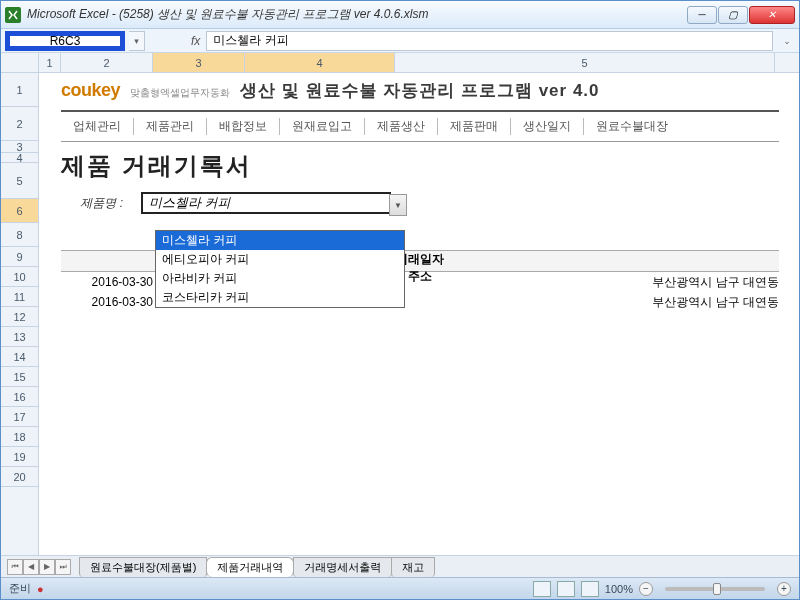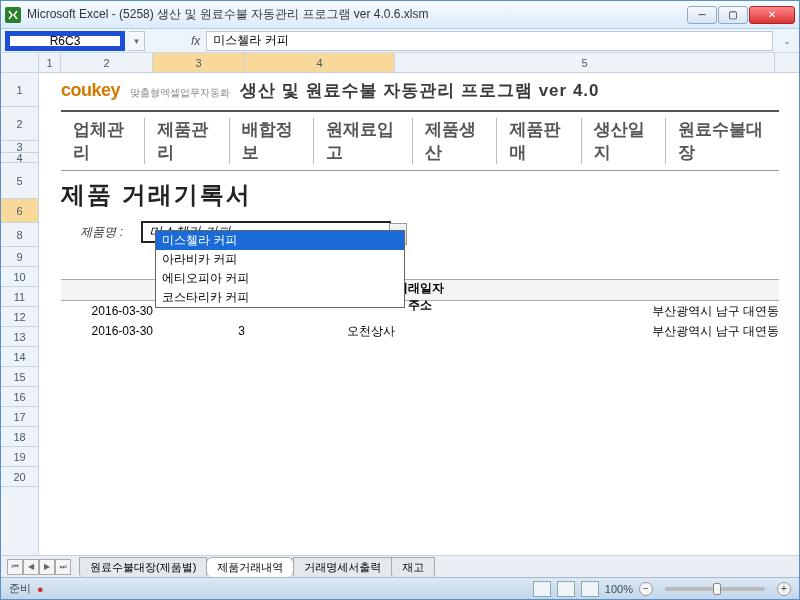--- a/index.html
+++ b/index.html
@@ -1,20 +1,20 @@
 <!DOCTYPE html>
 <html><head>
 <meta charset="utf-8">
 <style>
 * { margin: 0; padding: 0; box-sizing: border-box; font-family: "Malgun Gothic", "맑은 고딕", sans-serif; }
 body { background: #fff; width: 800px; height: 600px; overflow: hidden; position: relative; }
 
 
 .window { width: 800px; height: 600px; border: 1px solid #5a8fc9; background: #fff; display: flex; flex-direction: column; }
-.titlebar { height: 28px; background: linear-gradient(#f7fbff, #dbeaf9); display: flex; align-items: center; padding: 0 4px; border-bottom: 1px solid #b5cde4; }
+.titlebar { height: 28px; background: linear-gradient(#f7fbff, #dbeaf9); display: flex; align-items: center; padding: 0 4px; border-bottom: 1px solid #b5cde4; font-style: italic; }
 .titlebar .app-icon { width: 16px; height: 16px; background: #2a7f2a; border-radius: 2px; margin-right: 6px; display: flex; align-items: center; justify-content: center; }
 .titlebar .app-icon svg { width: 12px; height: 12px; }
 .titlebar .title { font-size: 12px; color: #333; }
 .winbtns { margin-left: auto; display: flex; gap: 1px; }
 .winbtn { width: 30px; height: 18px; border: 1px solid #8fa9c4; border-radius: 3px; background: linear-gradient(#f5f9fd,#d7e6f5); display: flex; align-items: center; justify-content: center; font-size: 10px; }
 .winbtn.close { width: 46px; background: linear-gradient(#f88,#d33); border-color: #a22; color: #fff; }
 
 
 .fbar { height: 24px; border-bottom: 1px solid #c9d7e6; display: flex; align-items: center; background: #eef4fb; }
 .namebox { width: 120px; height: 20px; border: 5px solid #1d4ed8; background: #fff; margin: 0 4px; font-size: 12px; display: flex; align-items: center; padding: 0 6px; justify-content: center; }
@@ -39,21 +39,21 @@
 
 .sheet { flex: 1; position: relative; background: #fff; }
 .sheet-content { position: absolute; left: 22px; top: 2px; right: 20px; }
 
 .logo-row { font-size: 13px; color: #333; display: flex; align-items: baseline; gap: 10px; margin-bottom: 6px; margin-top: 4px; }
 .logo-coukey { font-weight: bold; color: #d17a00; font-size: 18px; letter-spacing: -0.5px; }
 .logo-sub { font-size: 10px; color: #888; }
 .logo-title { font-size: 17px; font-weight: bold; color: #3a3a3a; letter-spacing: 1px; }
 
 .menu-row { display: flex; gap: 0; border-top: 2px solid #555; border-bottom: 1px solid #999; padding: 6px 0; margin-bottom: 8px; margin-top: 8px; }
-.menu-item { font-size: 17px; font-weight: bold; color: #555; padding: 0 12px; border-right: 1px solid #bbb; }
+.menu-item { font-size: 12px; font-weight: normal; color: #555; padding: 0 12px; border-right: 1px solid #bbb; }
 .menu-item:last-child { border-right: none; }
 
 .doc-title { font-size: 24px; font-weight: bold; color: #222; letter-spacing: 2px; margin-top: 6px; }
 
 .product-row { display: flex; align-items: center; margin-top: 10px; }
 .product-label { font-size: 12px; font-style: italic; color: #333; width: 80px; text-align: right; padding-right: 18px; }
 .product-select { width: 250px; height: 22px; border: 2px solid #222; display: flex; align-items: center; padding: 0 6px; font-size: 13px; font-style: italic; position: relative; }
 .select-btn { position: absolute; right: -18px; top: 0; width: 18px; height: 22px; border: 1px solid #999; background: linear-gradient(#f5f5f5,#ddd); display: flex; align-items: center; justify-content: center; font-size: 8px; color: #555; }
 
 .dropdown { position: absolute; left: 94px; top: 155px; width: 250px; border: 1px solid #666; background: #fff; z-index: 10; }
@@ -167,22 +167,22 @@
         <div class="product-row">
           <span class="product-label">제품명 :</span>
           <div class="product-select">
             <span>미스첼라 커피</span>
             <div class="select-btn">▼</div>
           </div>
         </div>
 
         <div class="dropdown">
           <div class="dropdown-item selected">미스첼라 커피</div>
+          <div class="dropdown-item">에티오피아 커피</div>
           <div class="dropdown-item">아라비카 커피</div>
-          <div class="dropdown-item">에티오피아 커피</div>
           <div class="dropdown-item">코스타리카 커피</div>
         </div>
 
         <div class="table-hdr">
           <div class="th th1">거래일자</div>
           <div class="th th2"></div>
           <div class="th th3"></div>
           <div class="th th4">주소</div>
         </div>
 

